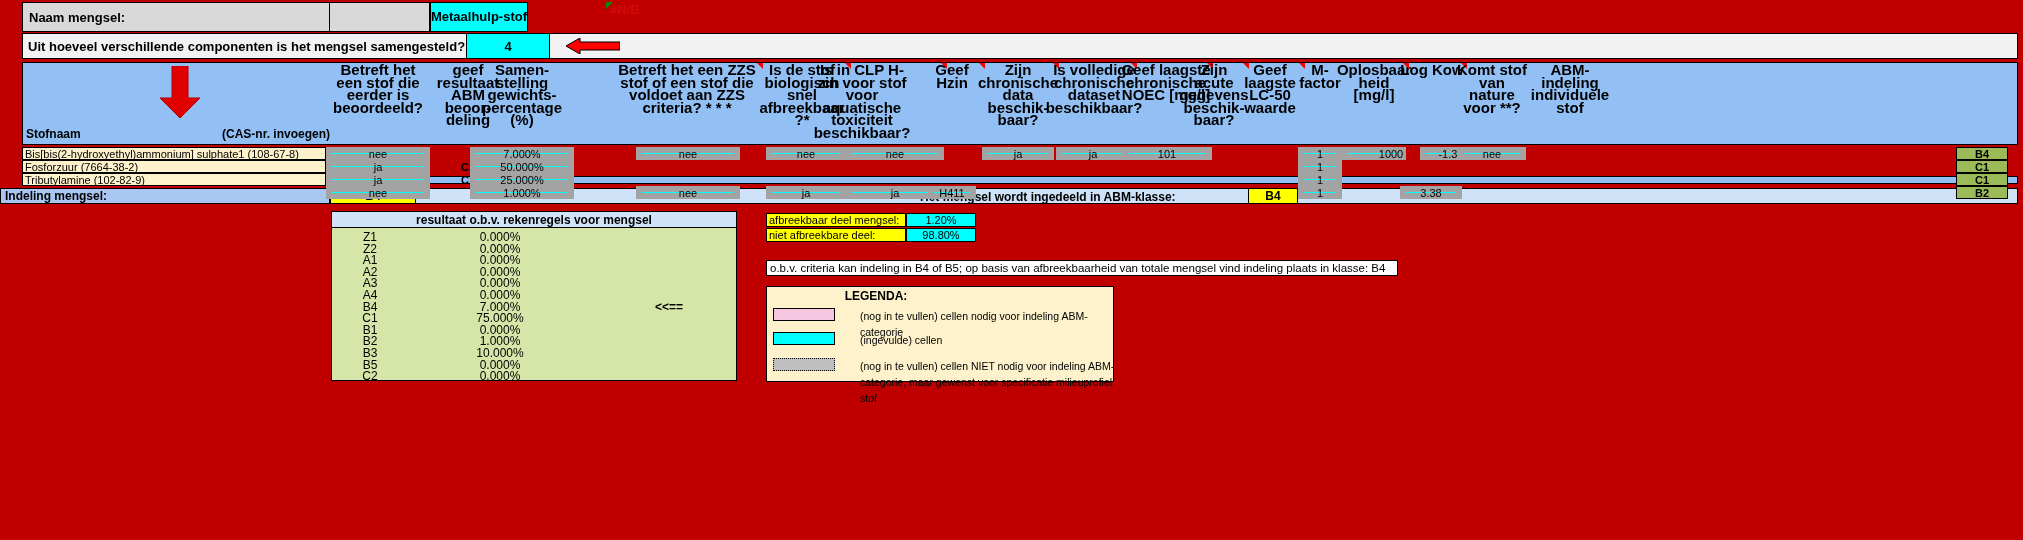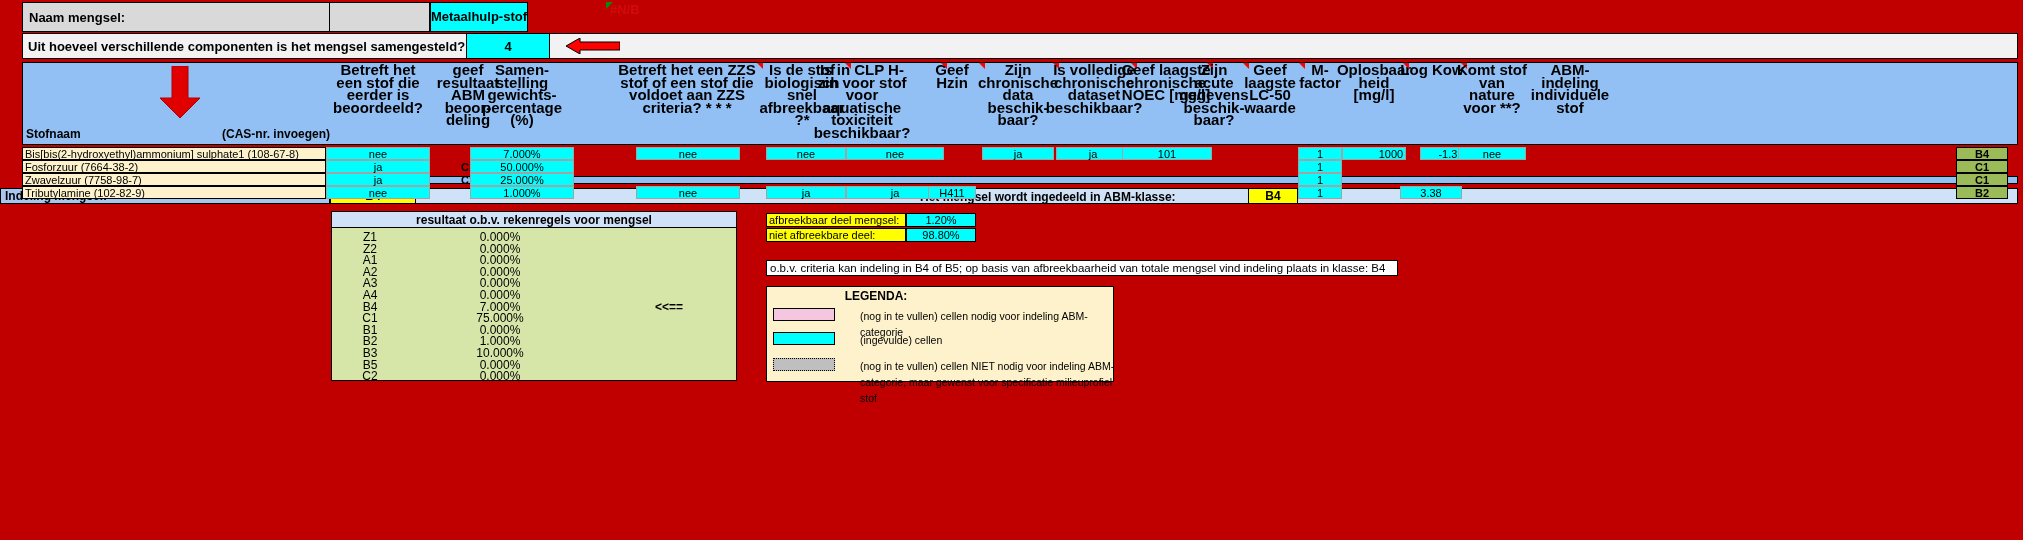--- a/index.html
+++ b/index.html
@@ -35,21 +35,21 @@
   
   #hdr{left:22px;top:62px;width:1996px;height:83px;background:#92c0f5;border:1px solid #000;}
   .hcell{top:63px;height:62px;color:#000;font-weight:bold;font-size:15px;line-height:12.5px;
      display:flex;align-items:flex-start;justify-content:center;text-align:center;padding-top:1px;}
   .htri{position:absolute;width:0;height:0;border-top:6px solid #ff0000;border-left:6px solid transparent;top:63px;}
   #big-arrow{left:160px;top:66px;width:40px;height:52px;}
   #stofnaam{left:26px;top:127px;font-weight:bold;font-size:12px;}
   #casnote{left:222px;top:127px;font-weight:bold;font-size:12px;}
   .dname{left:22px;width:304px;height:13px;background:#fdf2cc;border:1px solid #000;
      font-size:11px;padding-left:2px;display:flex;align-items:center;overflow:hidden;white-space:nowrap;}
-  .cyan{background:#00ffff;border:1px solid #a3a3a3;height:13px;font-size:11px;}
+  .cyan{background:#00ffff;border:6px solid #a3a3a3;height:13px;font-size:11px;}
   .plain{background:transparent;height:13px;font-size:11px;font-weight:bold;}
   .green{background:#9bbb59;border:1px solid #000;height:13px;font-size:11px;font-weight:bold;}
 
   
   #blue-sep{left:22px;top:176px;width:1996px;height:8px;background:#92c0f5;border:1px solid #000;}
 
   
   #ind-lbl{left:0px;top:188px;width:330px;height:16px;background:#a8c6f0;border:1px solid #000;
      font-weight:bold;font-size:12px;padding-left:4px;}
   #ind-val{left:330px;top:188px;width:86px;height:16px;background:#ffff00;border:1px solid #000;
@@ -215,21 +215,21 @@
 <div class="abs ctr plain" style="left: 432px; width: 72px; top: 160px;">C1</div>
 <div class="abs ctr cyan" style="left: 470px; width: 104px; top: 160px;">50.000%</div>
 <div class="abs ctr cyan" style="left: 1298px; width: 44px; top: 160px;">1</div>
 <div class="abs ctr green" style="left: 1956px; width: 52px; top: 160px;">C1</div>
 <div class="abs dname" style="top: 173px;">Zwavelzuur  (7758-98-7)</div>
 <div class="abs ctr cyan" style="left: 326px; width: 104px; top: 173px;">ja</div>
 <div class="abs ctr plain" style="left: 432px; width: 72px; top: 173px;">C1</div>
 <div class="abs ctr cyan" style="left: 470px; width: 104px; top: 173px;">25.000%</div>
 <div class="abs ctr cyan" style="left: 1298px; width: 44px; top: 173px;">1</div>
 <div class="abs ctr green" style="left: 1956px; width: 52px; top: 173px;">C1</div>
-<div class="abs dname" style="top: 186px;">Tributylamine  (102-82-9)</div>
+<div class="abs dname" style="top: 173px;">Tributylamine  (102-82-9)</div>
 <div class="abs ctr cyan" style="left: 326px; width: 104px; top: 186px;">nee</div>
 <div class="abs ctr cyan" style="left: 470px; width: 104px; top: 186px;">1.000%</div>
 <div class="abs ctr cyan" style="left: 636px; width: 104px; top: 186px;">nee</div>
 <div class="abs ctr cyan" style="left: 766px; width: 80px; top: 186px;">ja</div>
 <div class="abs ctr cyan" style="left: 846px; width: 98px; top: 186px;">ja</div>
 <div class="abs ctr cyan" style="left: 928px; width: 48px; top: 186px;">H411</div>
 <div class="abs ctr cyan" style="left: 1298px; width: 44px; top: 186px;">1</div>
 <div class="abs ctr cyan" style="left: 1400px; width: 62px; top: 186px;">3.38</div>
 <div class="abs ctr green" style="left: 1956px; width: 52px; top: 186px;">B2</div>
 

